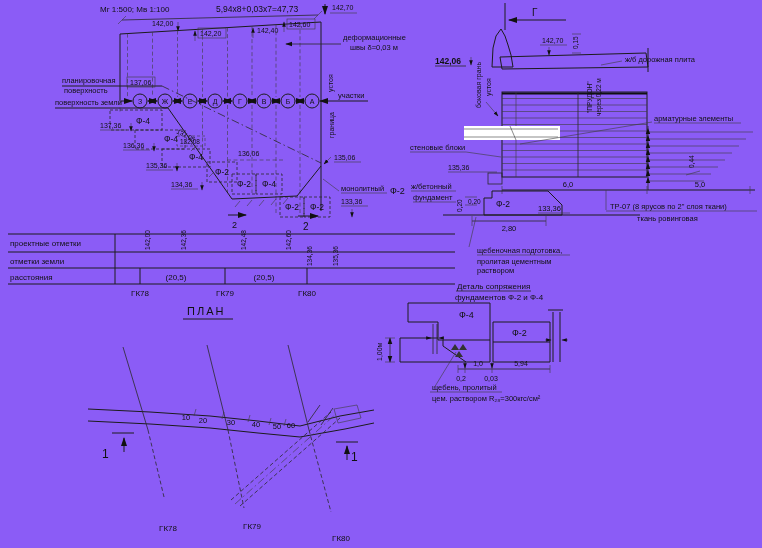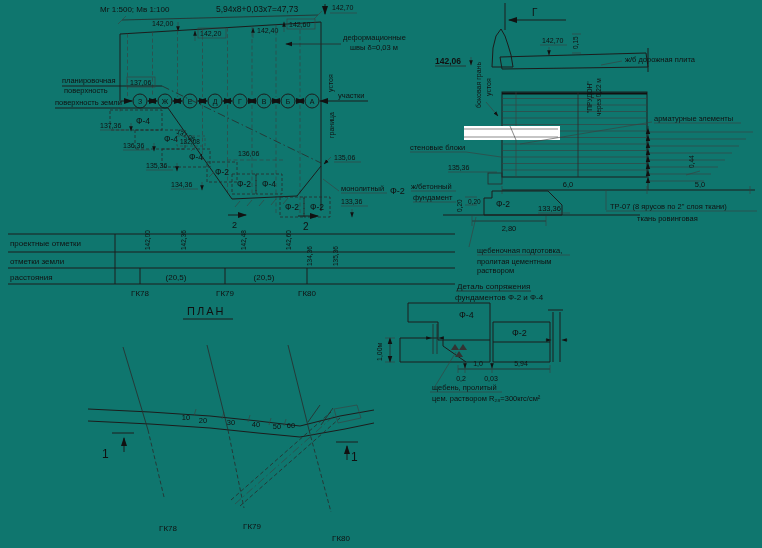--- a/index.html
+++ b/index.html
@@ -1,16 +1,16 @@
 <!DOCTYPE html>
 <html><head>
 <meta charset="utf-8">
 <style>
   html,body{margin:0;padding:0;background:#e8e8e8;}
-  .sheet{width:762px;height:548px;background:#0f766e;position:relative;overflow:hidden;}
+  .sheet{width:762px;height:548px;background:#8b5cf6;position:relative;overflow:hidden;}
   svg{display:block;}
   .ln{stroke:#1c1c1c;stroke-width:1;fill:none;}
   .thin{stroke:#3c3c3c;stroke-width:0.6;fill:none;}
   .med{stroke:#2a2a2a;stroke-width:0.8;fill:none;}
   .thick{stroke:#111;stroke-width:2.2;fill:none;}
   .dash{stroke-dasharray:4 2.5;}
   .dashf{stroke-dasharray:3 2;}
   .dashdot{stroke-dasharray:8 3 1.5 3;}
   text{font-family:"Liberation Sans","DejaVu Sans",sans-serif;fill:#111;stroke:none;}
   .t6{font-size:6.5px;}

